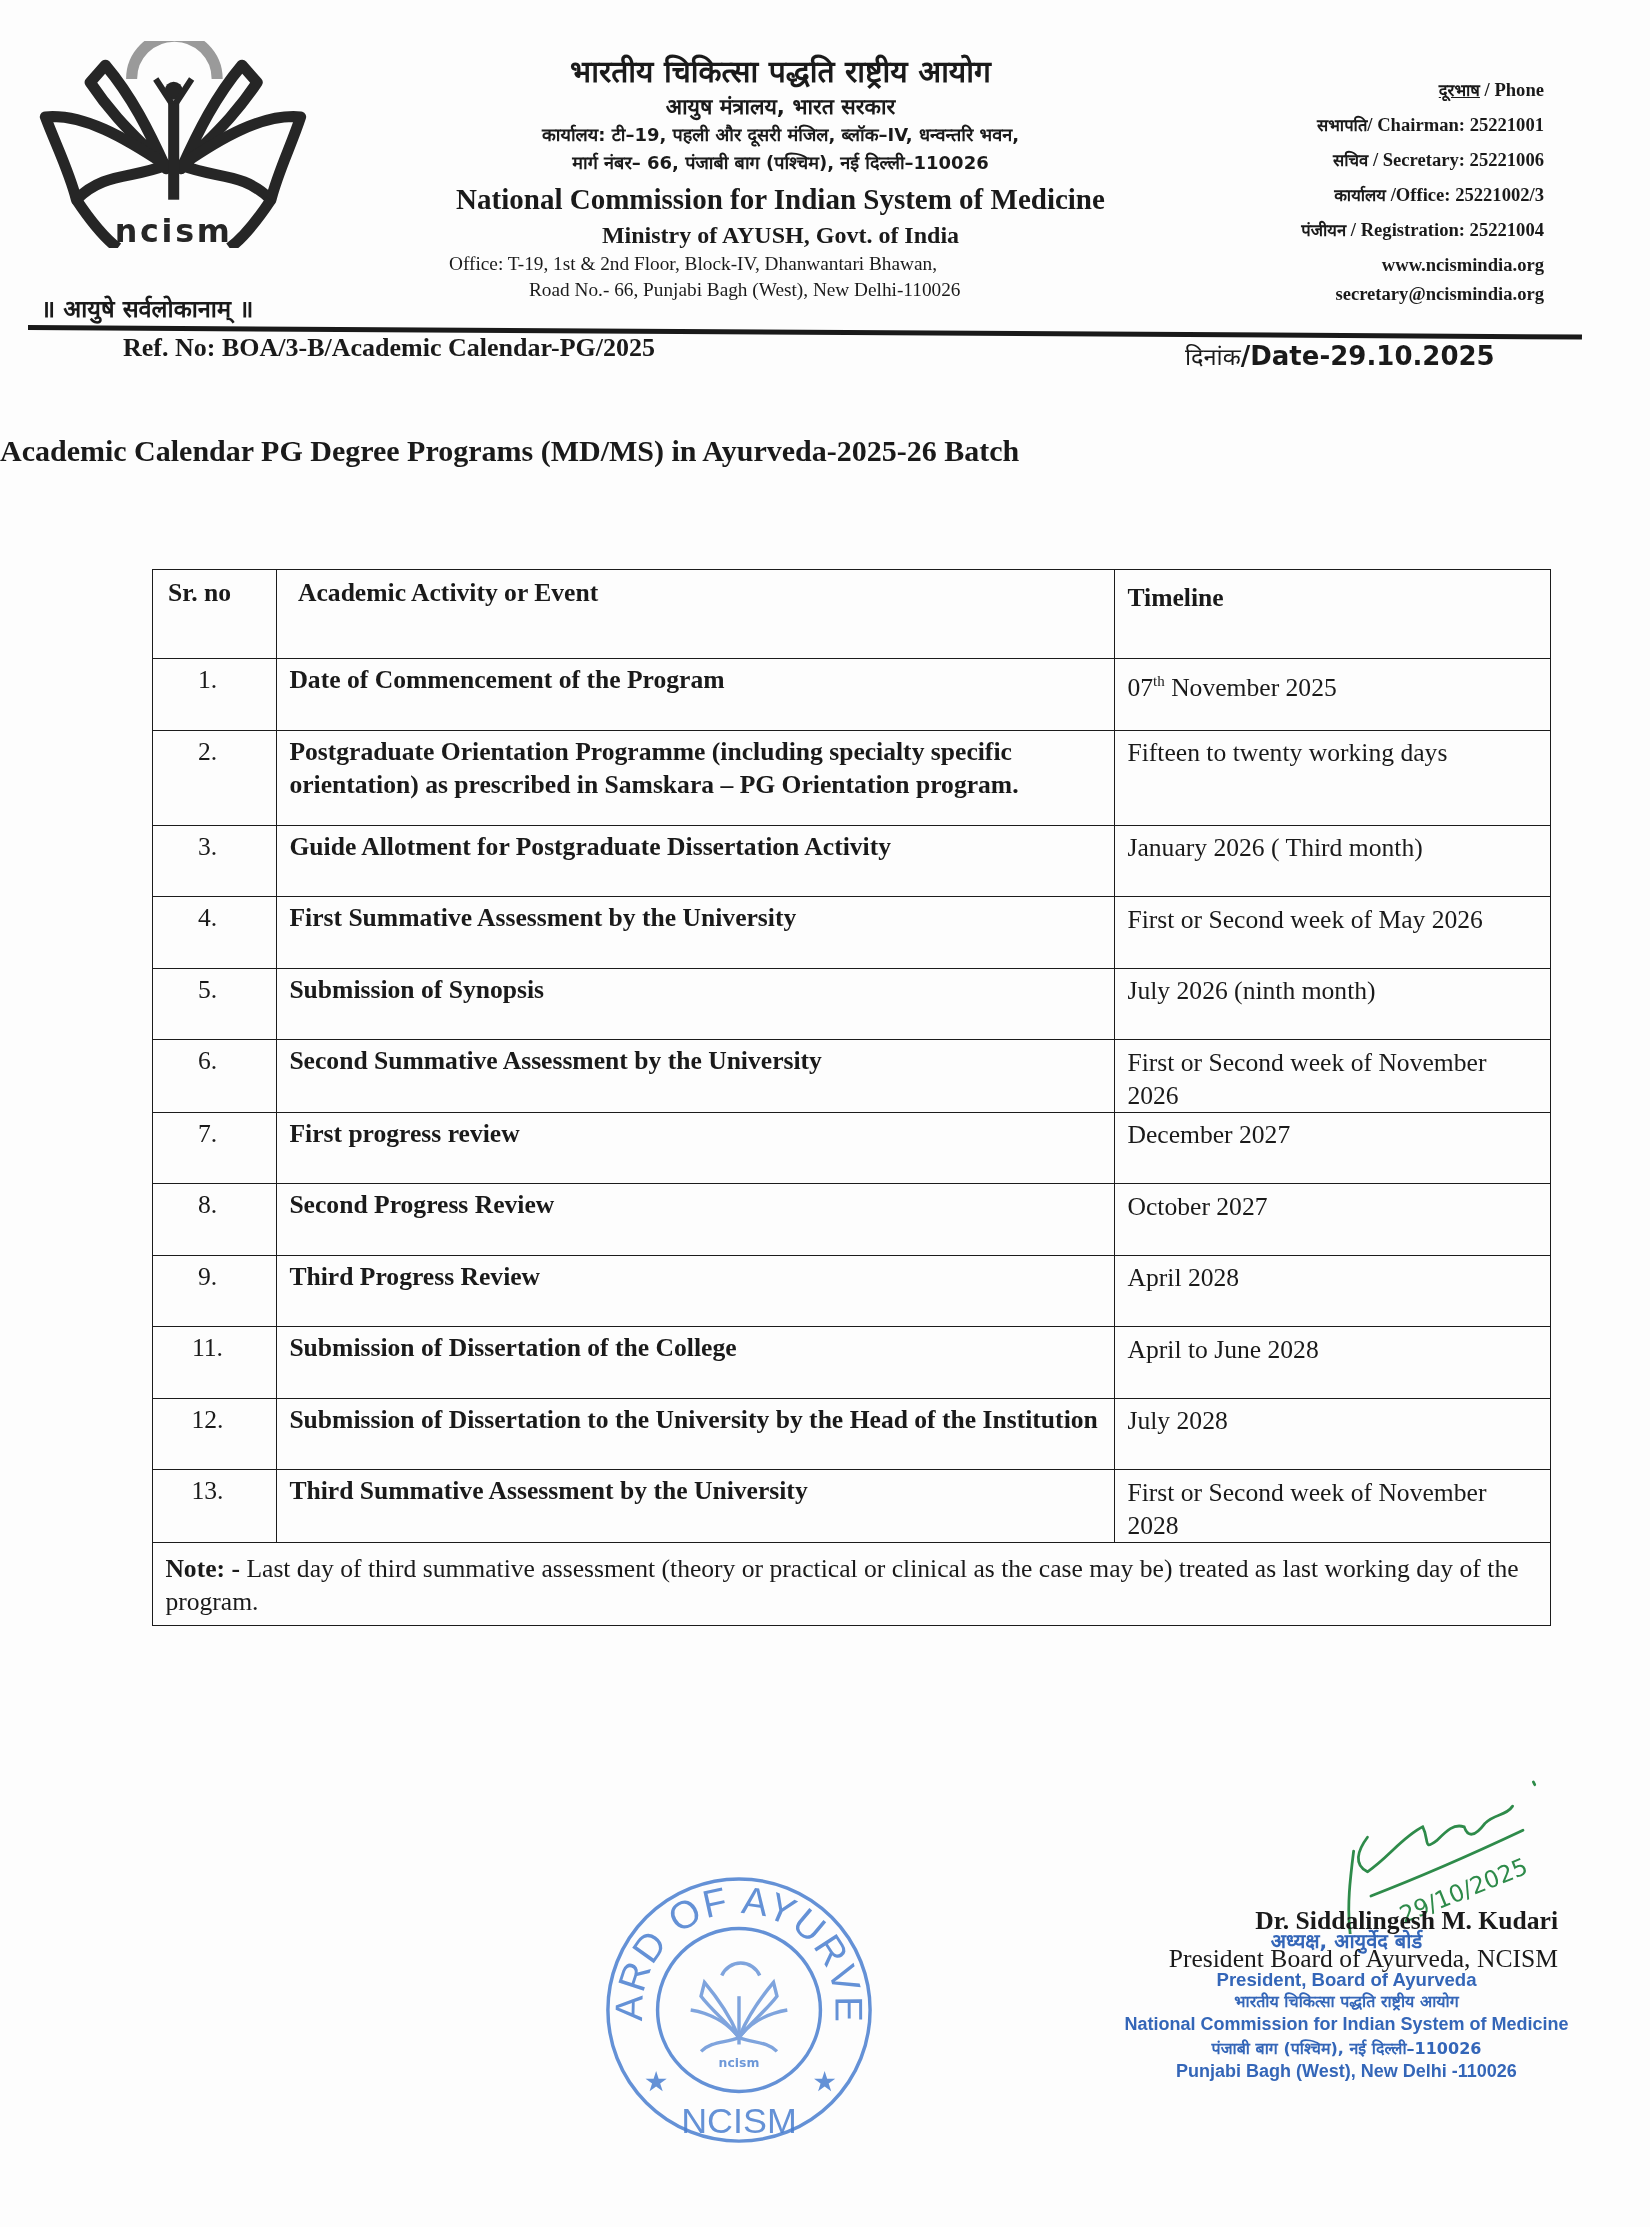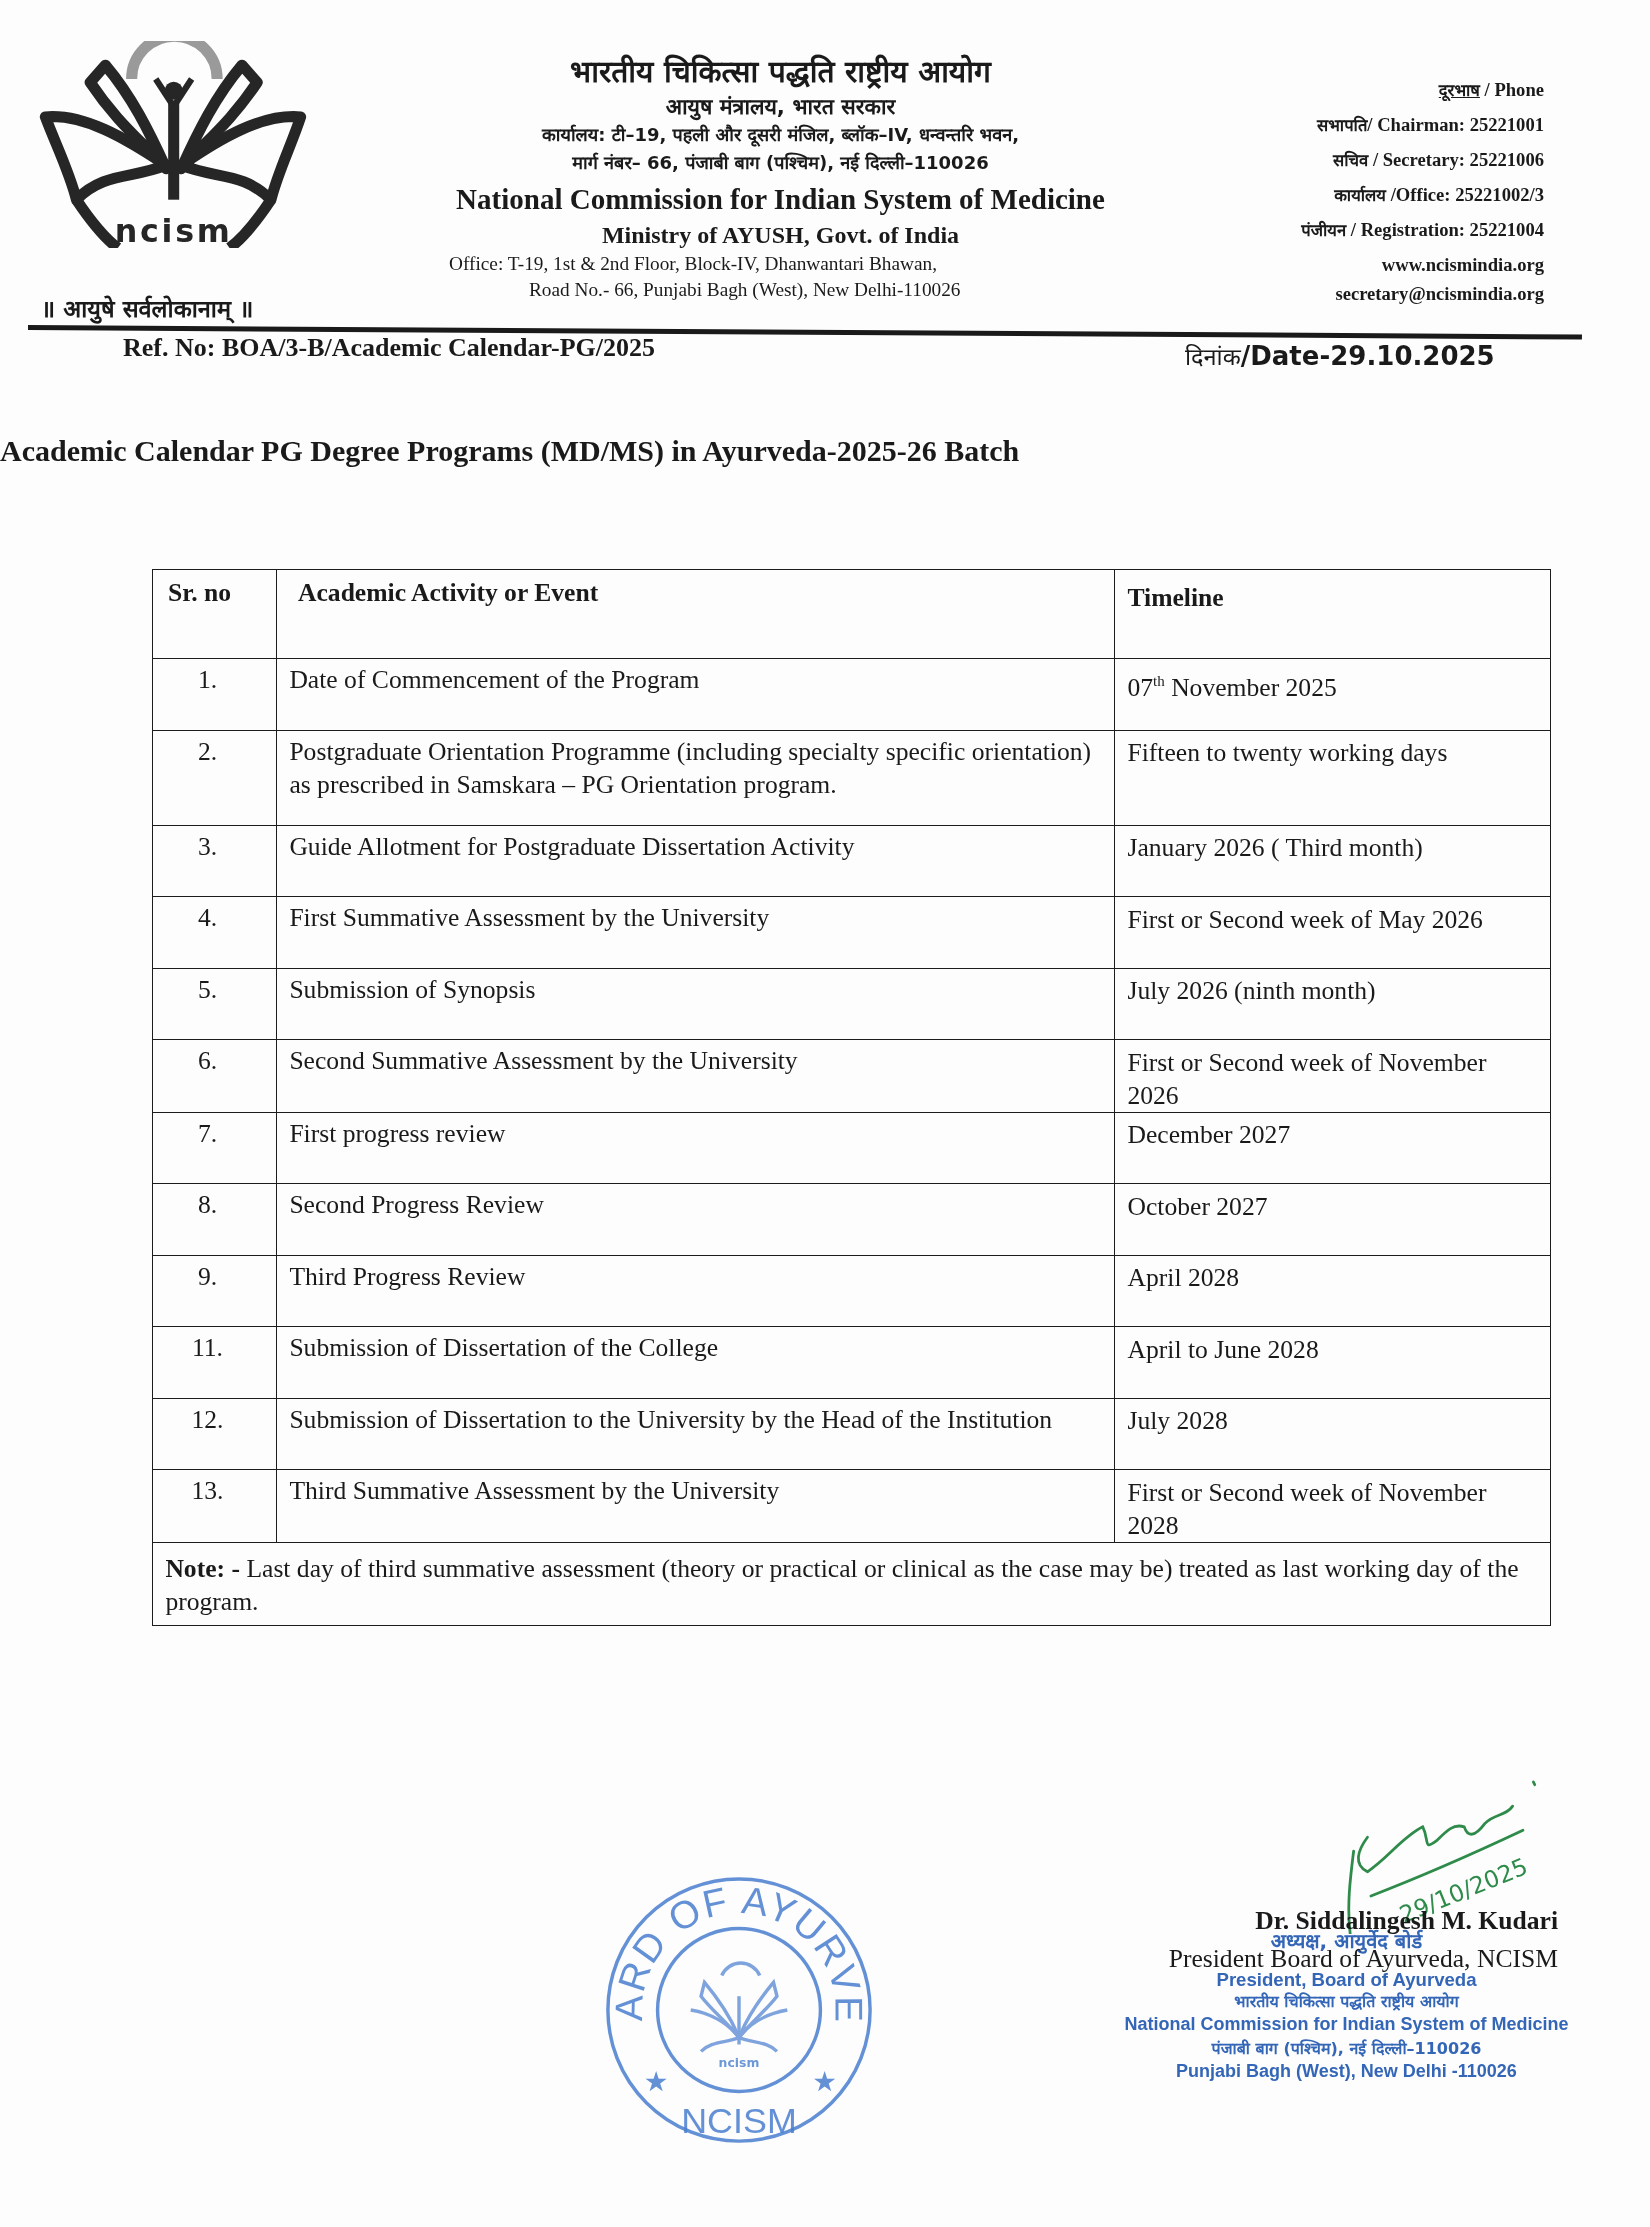--- a/index.html
+++ b/index.html
@@ -36,21 +36,21 @@
   #title { left:0; top:434px; width:1651px; text-align:left; font-weight:bold; font-size:30px; }
 
   
   #cal { position:absolute; left:152px; top:569px; width:1399px; border-collapse:collapse; }
   #cal td, #cal th { border:1.4px solid #1c1c1c; vertical-align:top; font-size:25.6px; line-height:33px; }
   #cal th { font-weight:bold; text-align:left; height:77px; padding:5.5px 0 0 8.3px; }
   #cal th.c1 { padding-left:15px; }
   #cal th.c2 { padding-left:21px; }
   #cal th.c3 { padding:11px 0 0 12.4px; }
   #cal td.c1 { width:109px; text-align:center; padding:4.1px 14px 0 0; }
-  #cal td.c2 { width:815px; padding:4.1px 9.7px 0 12.4px; }
+  #cal td.c2 { width:815px; padding:4.1px 9.7px 0 12.4px;font-weight:bold; }
   #cal td.c3 { padding:5.5px 7px 0 12.4px; }
   #cal tr.r td { height:65px; }
   #cal td.note { padding:9.7px 9.7px 7px 12.4px; font-size:25.6px; line-height:33px; }
   sup { font-size:15px; }
 
   
   #seal { left:601px; top:1872px; width:276px; height:276px; }
 
   
   #signature { left:1326px; top:1775px; width:235px; height:159px; }

